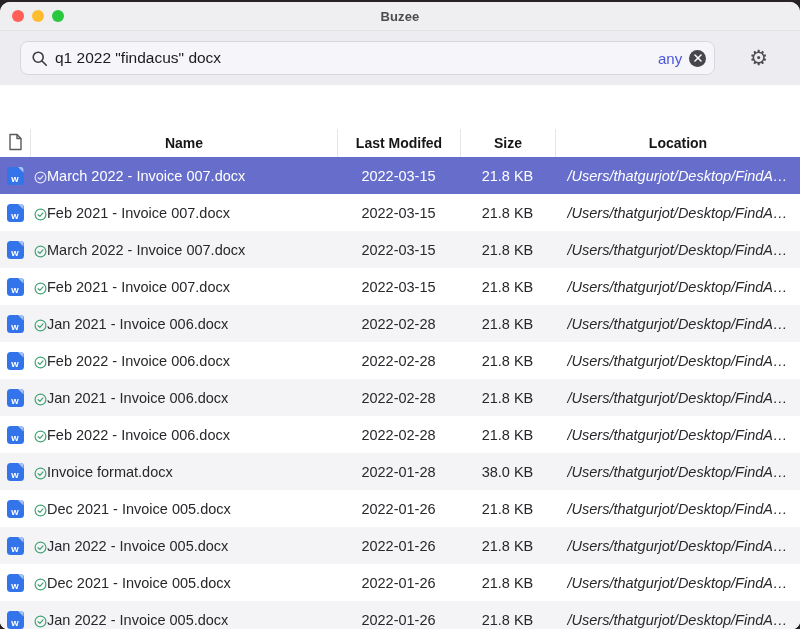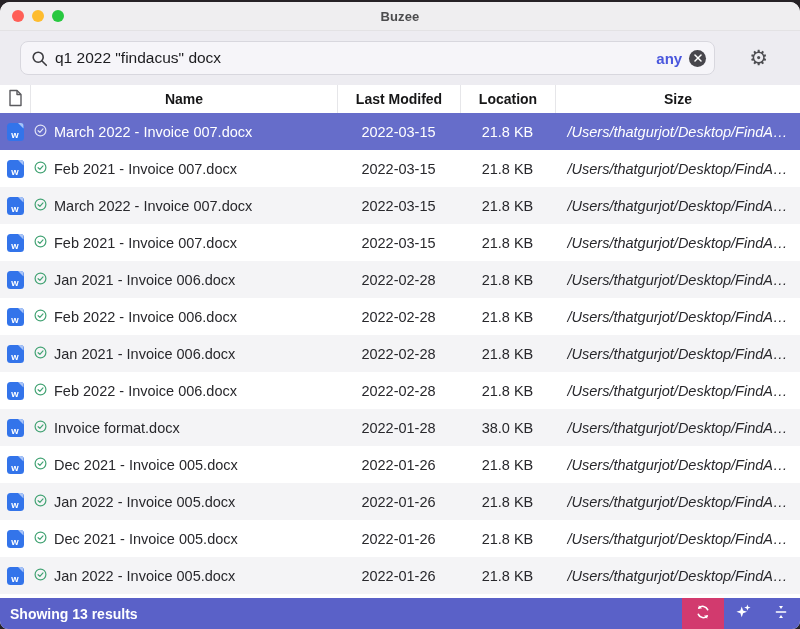--- a/index.html
+++ b/index.html
@@ -38,53 +38,53 @@
     flex:1;height:34px;background:#f6f5f9;border:1px solid #d8d7de;
     border-radius:8px;display:flex;align-items:center;
     padding:0 8px 0 10px;box-sizing:border-box;
   }
   .search-input .mag{flex:0 0 auto;display:flex;margin-right:7px;}
   .query{
     flex:1;font-size:15.5px;font-weight:500;color:#1c1c1f;
     white-space:nowrap;overflow:hidden;
   }
   .scope{
-    font-size:15px;font-weight:700;color:#4a57dd;margin:0 7px 0 17px;cursor:default;
+    font-size:15px;font-weight:400;color:#4a57dd;margin:0 7px 0 17px;cursor:default;
   }
   .clear-btn{
     width:17px;height:17px;border-radius:50%;background:#47464c;
     display:flex;align-items:center;justify-content:center;flex:0 0 auto;
   }
   .gear{
     margin-left:34px;margin-right:14px;font-size:21px;color:#4e4e52;line-height:1;
     font-family:"DejaVu Sans", sans-serif;
   }
   
   .table{flex:1;background:#fff;display:flex;flex-direction:column;}
   .thead{
     flex:0 0 28px;display:grid;grid-template-columns:30px 307px 123px 95px 1fr;
-    align-items:center;background:#fff;
+    align-items:center;background:#fff;margin-top:44px;
   }
   .th{
     font-size:14px;font-weight:700;color:#161617;text-align:center;
     height:100%;display:flex;align-items:center;justify-content:center;
     border-left:1px solid #e6e6e9;box-sizing:border-box;
   }
   .th:first-child{border-left:none;}
   .tbody{flex:1;}
   .row{
     height:37px;display:grid;grid-template-columns:30px 307px 123px 95px 1fr;
     align-items:center;background:#fff;
   }
   .row.stripe{background:#f4f4f6;}
   .row.selected{background:#666dca;}
   .row .cell{font-size:14.5px;color:#28282c;text-align:center;white-space:nowrap;overflow:hidden;}
   .row.selected .cell{color:#fff;}
   .cell-icon{display:flex;justify-content:center;align-items:center;}
-  .cell-name{display:flex;align-items:flex-start;gap:7px;text-align:left;padding-left:4px;}
+  .cell-name{display:flex;align-items:flex-end;text-align:left;padding-left:4px;}
   .check-icon{display:flex;flex:0 0 auto;}
   .check-icon svg *{stroke:#43a374;}
   .row.selected .check-icon svg *{stroke:rgba(255,255,255,.8);}
   .name-text{overflow:hidden;text-overflow:ellipsis;}
   .word-icon{
     position:relative;width:17px;height:18px;border-radius:3.5px;background:#3374ea;
     display:flex;align-items:flex-end;justify-content:center;flex:0 0 auto;
   }
   .word-icon .w{color:#fff;font-size:9.5px;font-weight:700;line-height:12px;}
   .word-icon .fold{
@@ -143,22 +143,22 @@
       <div class="th">
         <span>
           <svg width="15" height="18" viewBox="0 0 15 18" fill="none">
             <path d="M2 1.5h7l4 4v11H2z" stroke="#5a5a5e" stroke-width="1.4" stroke-linejoin="round"></path>
             <path d="M9 1.5v4h4" stroke="#5a5a5e" stroke-width="1.4" stroke-linejoin="round"></path>
           </svg>
         </span>
       </div>
       <div class="th">Name</div>
       <div class="th">Last Modifed</div>
+      <div class="th">Size</div>
       <div class="th">Location</div>
-      <div class="th">Size</div>
     </div>
     <div class="tbody">
         <div class="row selected">
           <div class="cell cell-icon">
             <span class="word-icon">
               <span class="fold"></span>
               <span class="w">w</span>
             </span>
           </div>
           <div class="cell cell-name">

